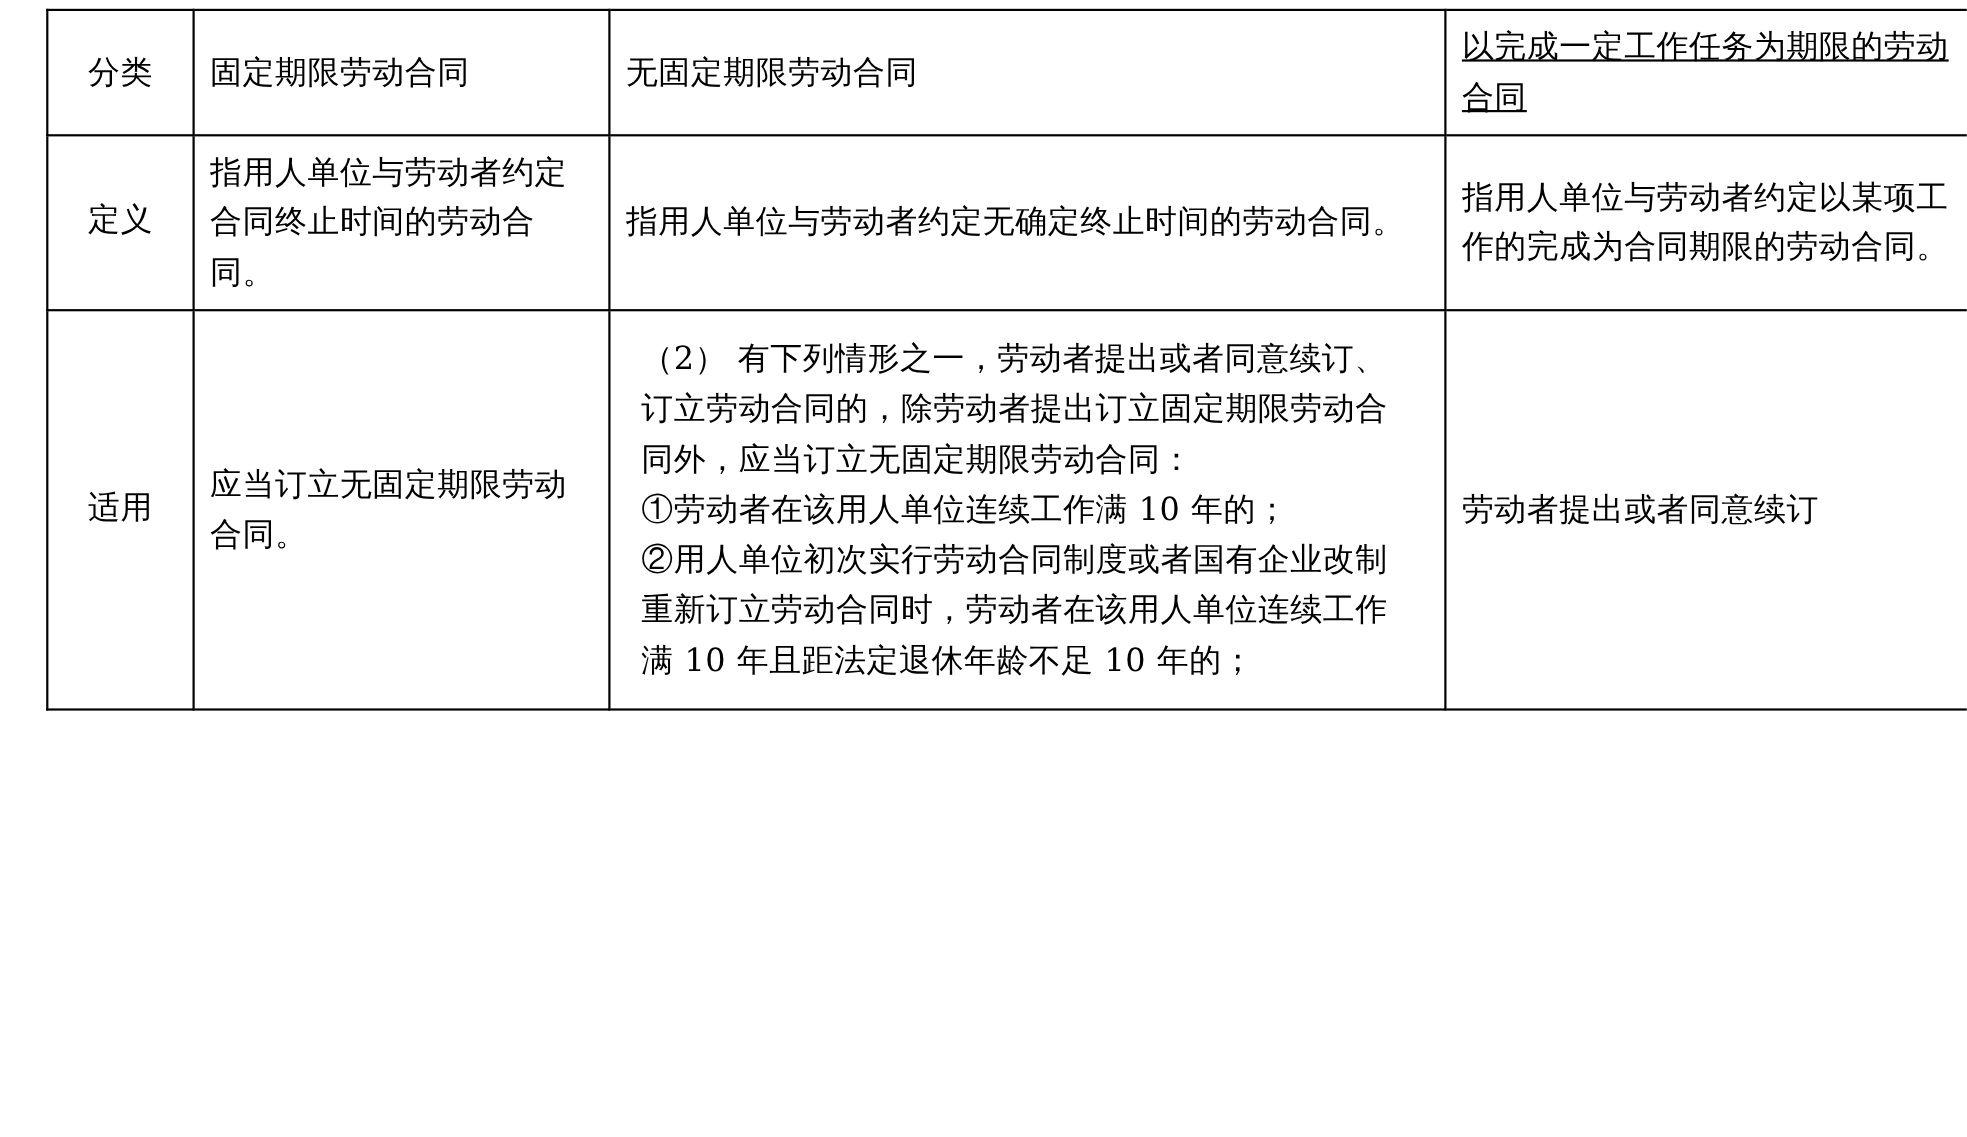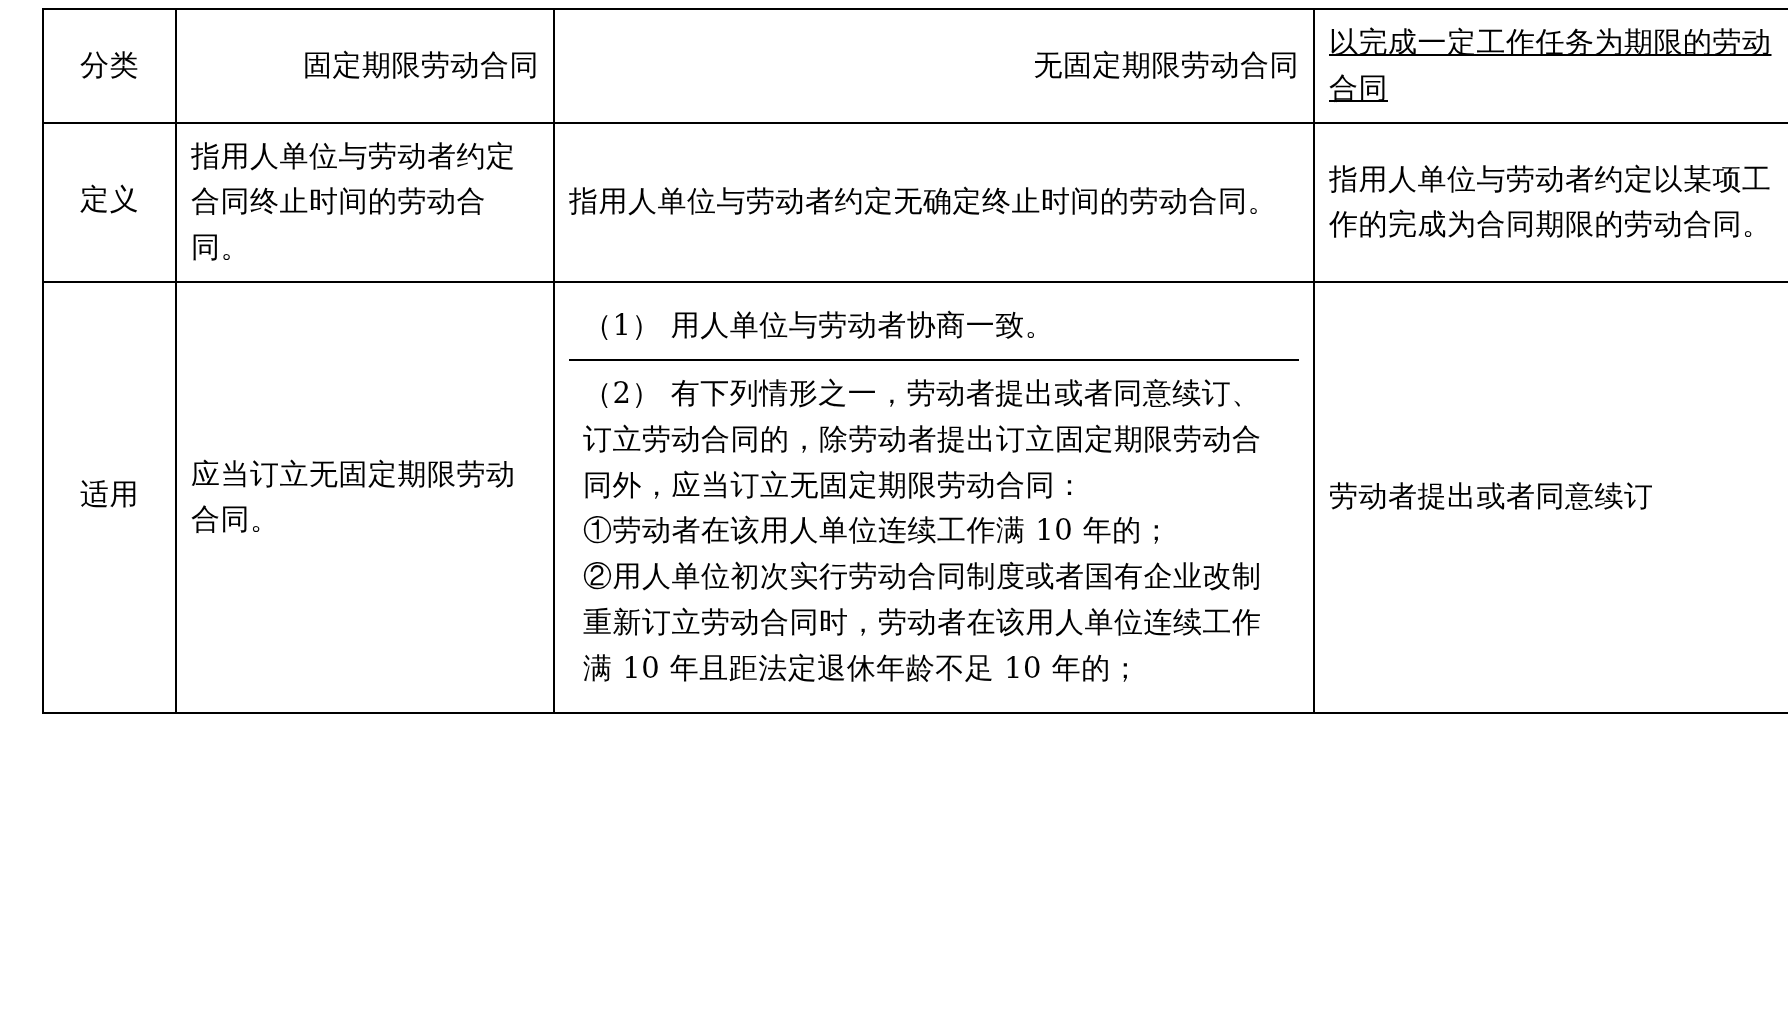--- a/index.html
+++ b/index.html
@@ -34,21 +34,21 @@
     padding: 10px 14px;
     font-size: 29px;
     line-height: 1.58;
     letter-spacing: 0.5px;
   }
   .col-cat   { width: 133px; }
   .col-fixed { width: 378px; }
   .col-open  { width: 760px; }
   .col-task  { width: 489px; }
 
-  .hdr { text-align: right; }
+  .hdr { text-align: left; }
   .hdr-cat { text-align: center; }
   .hdr-task { text-align: left; text-decoration: underline; }
 
   .cell-center { text-align: center; font-family: Liberation Mono, monospace; }
   .cell-left { text-align: left; }
 
   td.nopad-cell {
     padding: 0;
   }
   table.inner {
@@ -95,23 +95,20 @@
         <td class="cell-left def-cell">指用人单位与劳动者约定无确定终止时间的劳动合同。</td>
         <td class="cell-left def-cell">指用人单位与劳动者约定以某项工作的完成为合同期限的劳动合同。</td>
       </tr>
       <tr>
         <td class="cell-center">适用</td>
         <td class="cell-left">应当订立无固定期限劳动合同。</td>
         <td class="nopad-cell">
           <table class="inner">
             <tbody>
               <tr>
-                <td>（1） 用人单位与劳动者协商一致。</td>
-              </tr>
-              <tr>
                 <td class="tight" style="white-space: pre-line;">（2） 有下列情形之一，劳动者提出或者同意续订、订立劳动合同的，除劳动者提出订立固定期限劳动合同外，应当订立无固定期限劳动合同：
 ①劳动者在该用人单位连续工作满 10 年的；
 ②用人单位初次实行劳动合同制度或者国有企业改制重新订立劳动合同时，劳动者在该用人单位连续工作满 10 年且距法定退休年龄不足 10 年的；</td>
               </tr>
             </tbody>
           </table>
         </td>
         <td class="cell-left">劳动者提出或者同意续订</td>
       </tr>
     </tbody>

